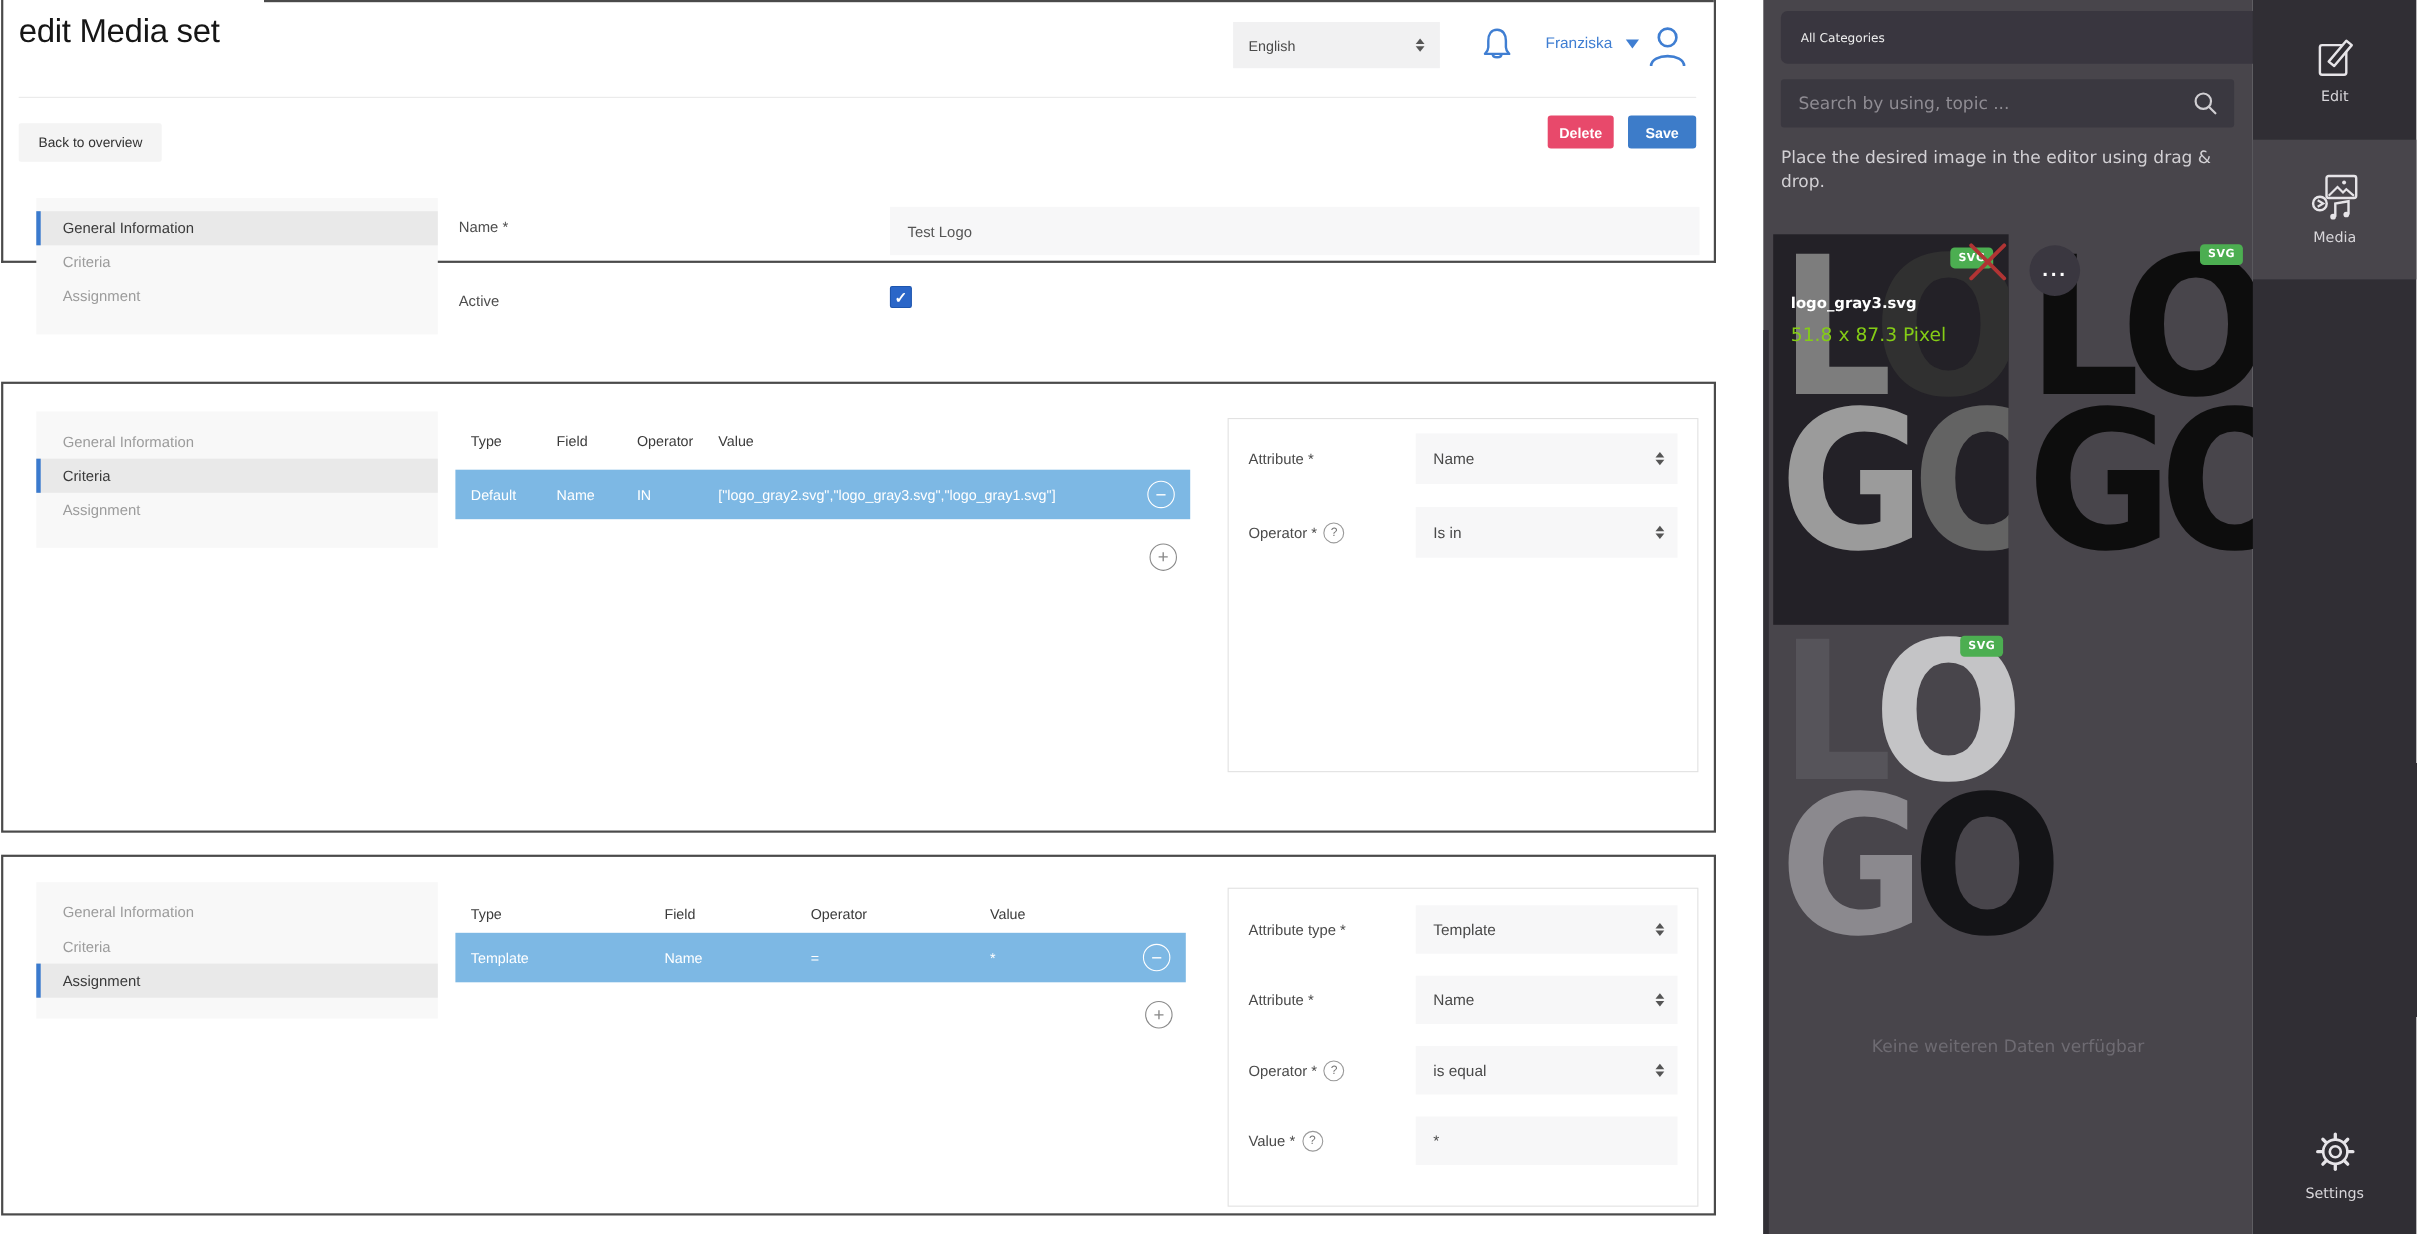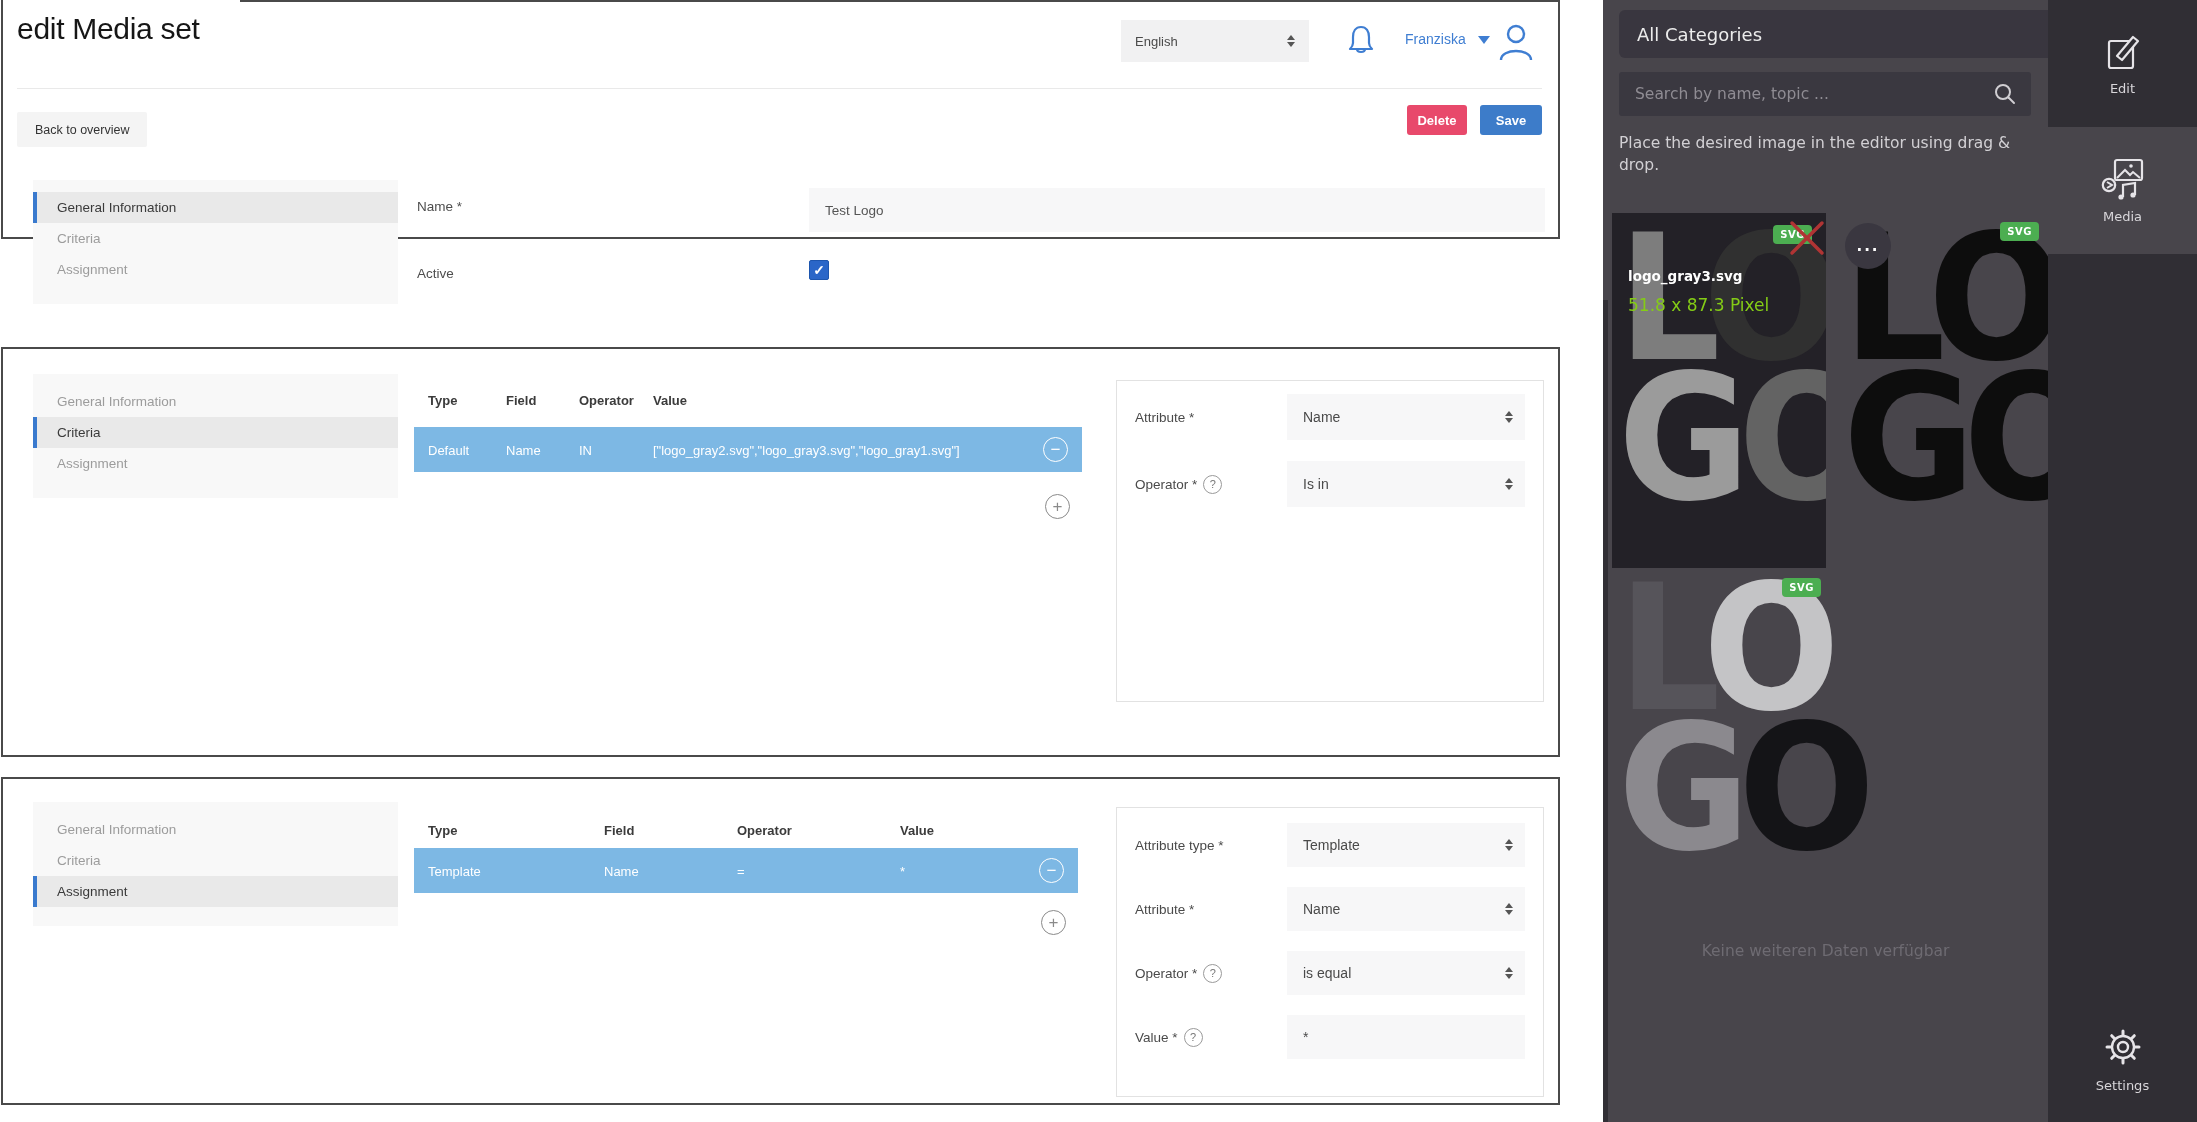--- a/index.html
+++ b/index.html
@@ -44,21 +44,21 @@
   .nav-item.active { background:#e9e9e9; color:#3a3a3a; }
   .nav-item.active::before { content:""; position:absolute; left:0; top:0; bottom:0; width:4px; background:#3a7ace; }
 
   .fld-label { position:absolute; font-size:13.5px; color:#4e4e4e; }
   .flat-input { position:absolute; background:#f7f7f8; display:flex; align-items:center; padding:0 16px;
                 font-size:13.5px; color:#555; }
   .checkbox { position:absolute; width:20px; height:20px; background:#2a66c8; border:1px solid #1d55ae; border-radius:2px;
               display:flex; align-items:center; justify-content:center; cursor:pointer; }
   .checkbox::after { content:"\2713"; color:#fff; font-size:14px; font-weight:bold; }
 
-  .th { position:absolute; font-size:13px; font-weight:bold; color:#3b3b3b; }
+  .th { position:absolute; font-size:13px; font-weight:normal; color:#3b3b3b; }
   .blue-row { position:absolute; background:#7db8e4; }
   .blue-row span { position:absolute; top:50%; transform:translateY(-50%); font-size:13px; color:#fff; }
   .circle-btn { position:absolute; width:25px; height:25px; border-radius:50%; display:flex; align-items:center;
                 justify-content:center; font-size:17px; cursor:pointer; background:transparent; }
   .minus { border:1.5px solid #fff; color:#fff; }
   .plus  { border:1.5px solid #8a8a8a; color:#8a8a8a; }
 
   .inner-card { position:absolute; left:1113px; width:428px; background:#fff; border:1px solid #e2e2e2; padding:0 18px; }
   .form-row { display:flex; align-items:center; }
   .form-row .lbl { width:152px; font-size:13.5px; color:#4a4a4a; display:flex; align-items:center; gap:6px; }
@@ -73,21 +73,21 @@
          padding:4px 9px; border-radius:3px; margin-bottom:7px; cursor:pointer; }
   .tag b { font-weight:bold; margin-left:5px; }
   .add-option { font-size:13px; color:#555; margin-top:10px; cursor:pointer; }
 
   
   .sidebar { position:absolute; left:1603px; top:0; width:445px; height:1122px; background:#48454b;
              font-family:"DejaVu Sans", sans-serif; }
   .scroll-strip { position:absolute; left:0; top:300px; width:5px; height:822px; background:#312f35; }
   .cat-select { position:absolute; left:16px; top:10px; width:492px; height:48px; background:#39363f; border-radius:6px;
                 display:flex; align-items:center; justify-content:space-between; padding:0 16px 0 18px;
-                color:#ececec; font-size:18px; cursor:pointer; }
+                color:#ececec; font-size:11px; cursor:pointer; }
   .search-box { position:absolute; left:16px; top:72px; width:412px; height:44px; background:#3a3840; border-radius:3px;
                 display:flex; align-items:center; justify-content:space-between; padding:0 14px 0 16px;
                 color:#8f8c93; font-size:15.5px; cursor:text; }
   .hint { position:absolute; left:16px; top:132px; width:392px; color:#d2d0d4; font-size:15.5px; line-height:1.45; }
 
   .tile { position:absolute; cursor:grab; }
   .glyph { font-weight:bold; font-size:175px; line-height:0.80; letter-spacing:-13px;
            transform:scaleX(0.92); transform-origin:0 0; margin:16px 0 0 6px; white-space:nowrap; }
   .badge { position:absolute; background:#4cae51; color:#fff; font-size:10px; font-weight:bold;
            padding:4px 7px; border-radius:4px; letter-spacing:0.5px; }
@@ -271,21 +271,21 @@
     <div class="scroll-strip"></div>
 
     <div class="cat-select">
       <span>All Categories</span>
       <svg width="22" height="14" viewBox="0 0 22 14">
         <polyline points="2,2 11,11 20,2" fill="none" stroke="#2f6fe0" stroke-width="3.2" stroke-linecap="round" stroke-linejoin="round"></polyline>
       </svg>
     </div>
 
     <div class="search-box">
-      <span>Search by name, topic ...</span>
+      <span>Search by using, topic ...</span>
       <svg width="24" height="24" viewBox="0 0 24 24">
         <circle cx="10" cy="10" r="7" fill="none" stroke="#d0ced2" stroke-width="2"></circle>
         <line x1="15.5" y1="15.5" x2="21" y2="21" stroke="#d0ced2" stroke-width="2" stroke-linecap="round"></line>
       </svg>
     </div>
 
     <div class="hint">Place the desired image in the editor using drag &amp; drop.</div>
 
     <div class="tile" style="left:9px; top:213px; width:214px; height:355px; background:#232127; overflow:hidden;">
       <div class="glyph">

